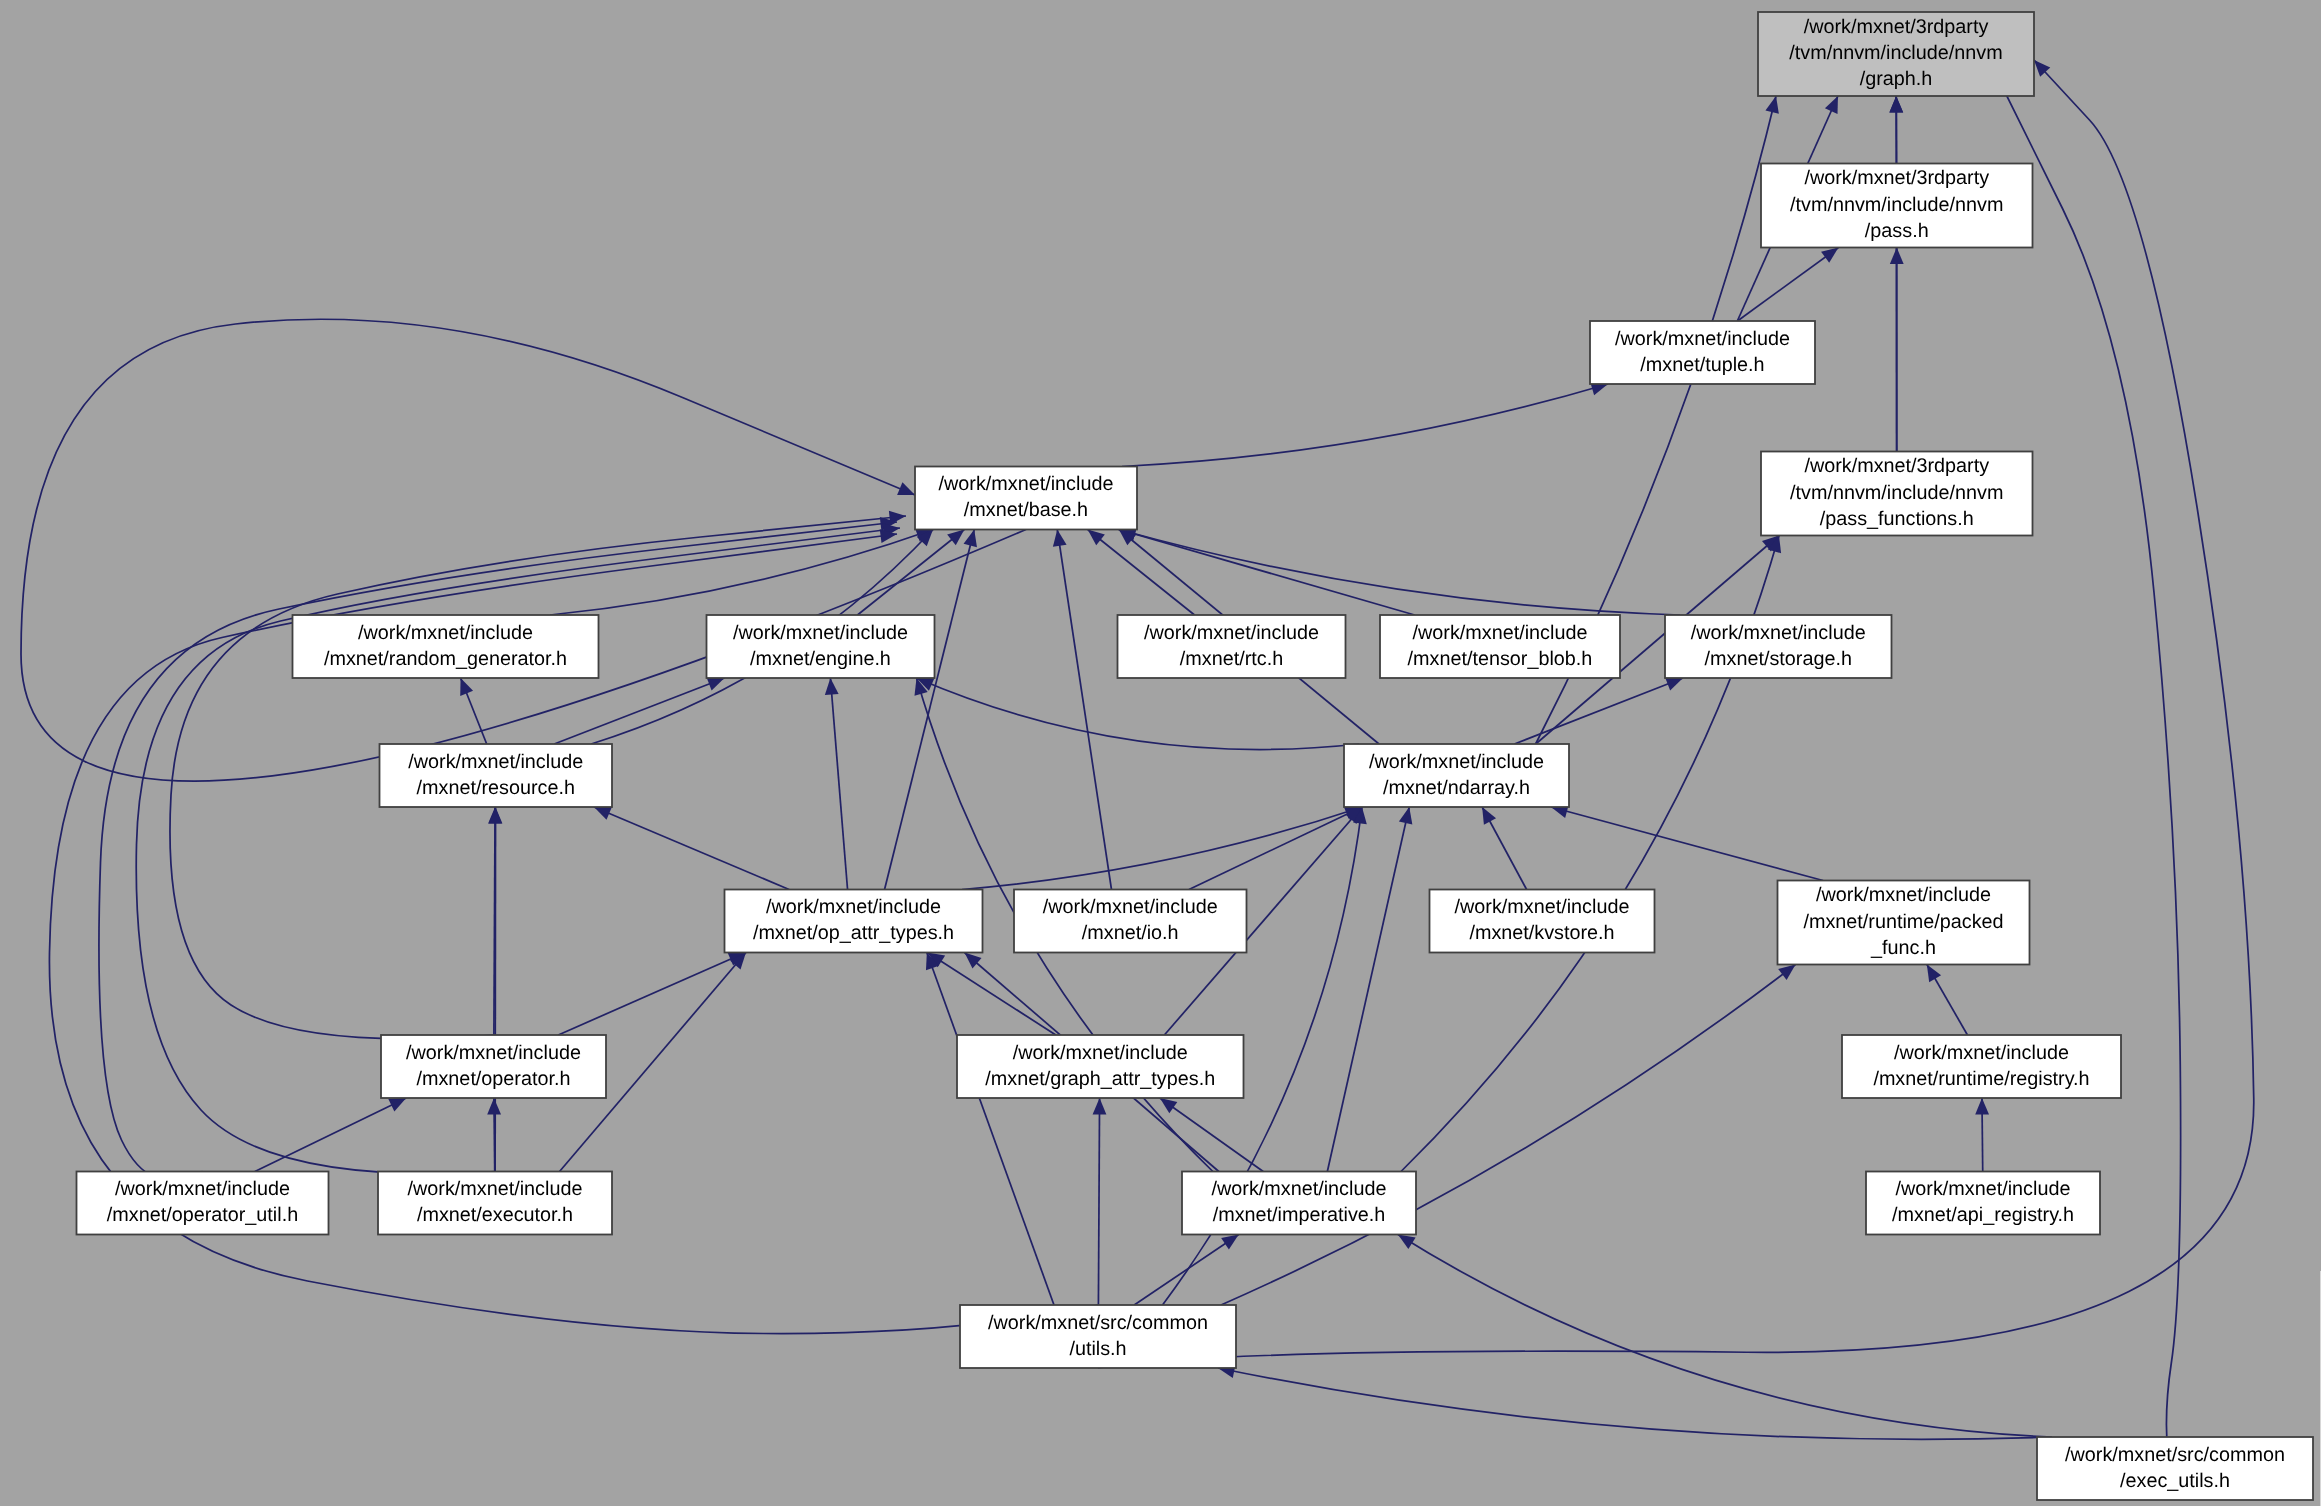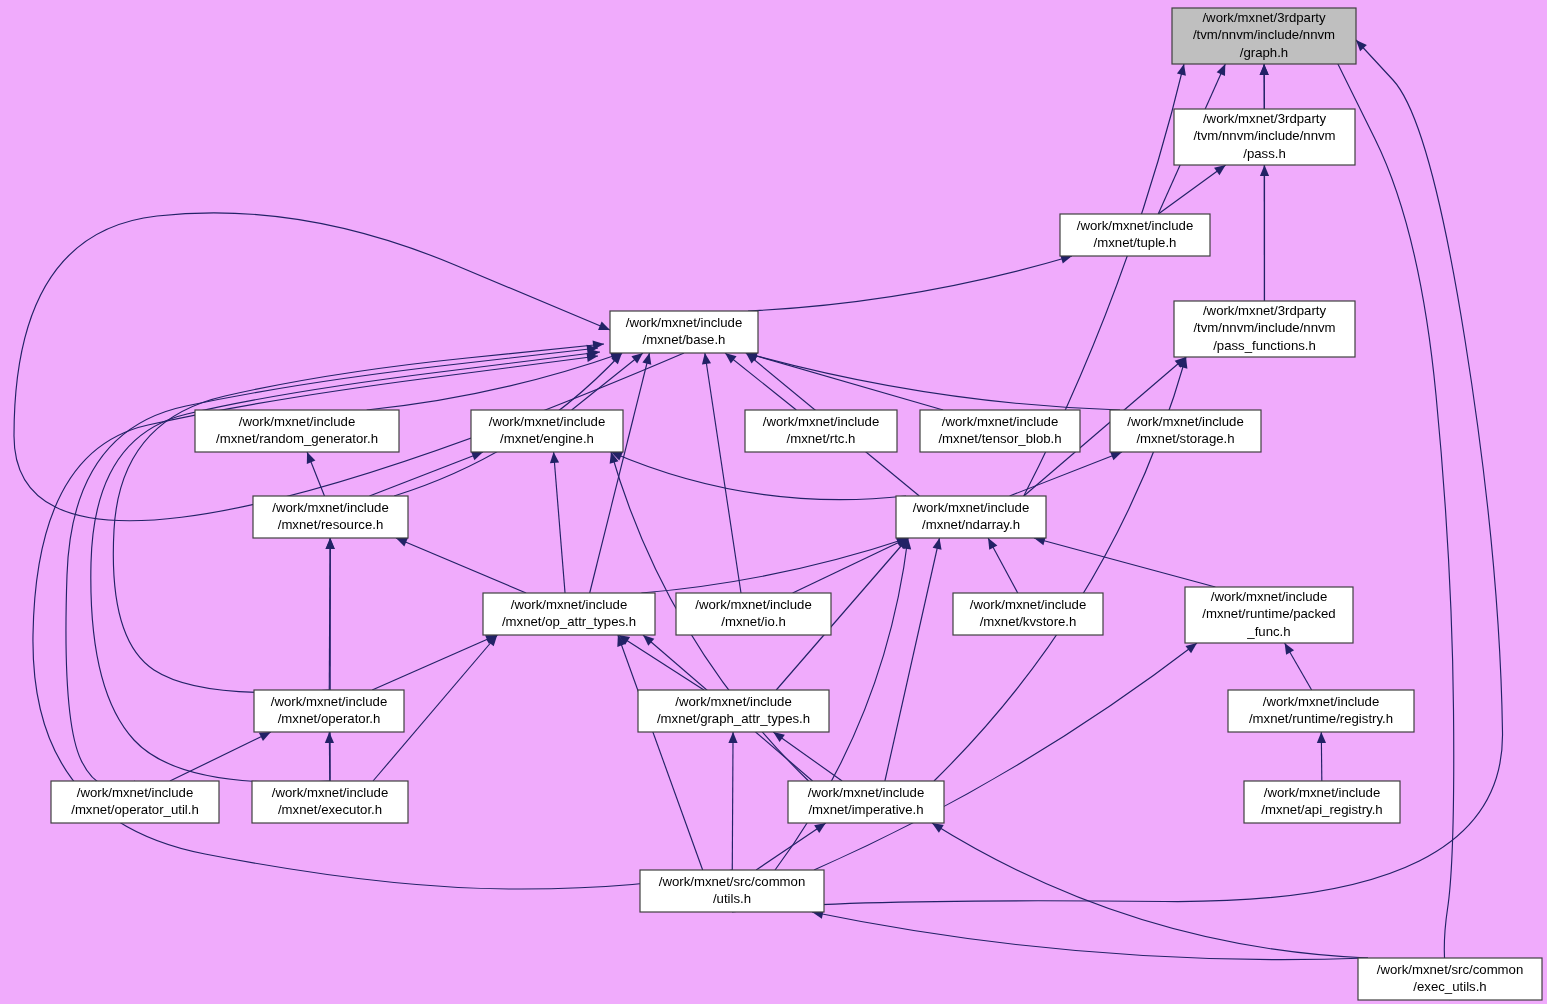--- a/index.html
+++ b/index.html
@@ -1,17 +1,17 @@
 <!DOCTYPE html>
 <html><head>
 <meta charset="utf-8">
 <style>
   html,body{margin:0;padding:0;background:#ffffff;}
   body{font-family:"Liberation Sans", sans-serif;}
-  #stage{position:relative;width:1547px;height:1004px;background:#f0abfc;overflow:hidden;}
+  #stage{position:relative;width:1547px;height:1004px;background:#a3a3a3;overflow:hidden;}
   svg#graph{position:absolute;left:0;top:0;width:1547px;height:1004px;}
   .nodebox{fill:#ffffff;stroke:#404040;stroke-width:1.2;}
   .nodebox.root{fill:#bfbfbf;stroke:#404040;stroke-width:1.2;}
   .nodelabel{font-family:"Liberation Sans", sans-serif;font-size:13.2px;fill:#000000;text-anchor:middle;dominant-baseline:middle;}
   .edge{fill:none;stroke:#222266;stroke-width:1.15;}
   .arrow{fill:#222266;stroke:none;}
 </style>
 </head>
 <body>
 

